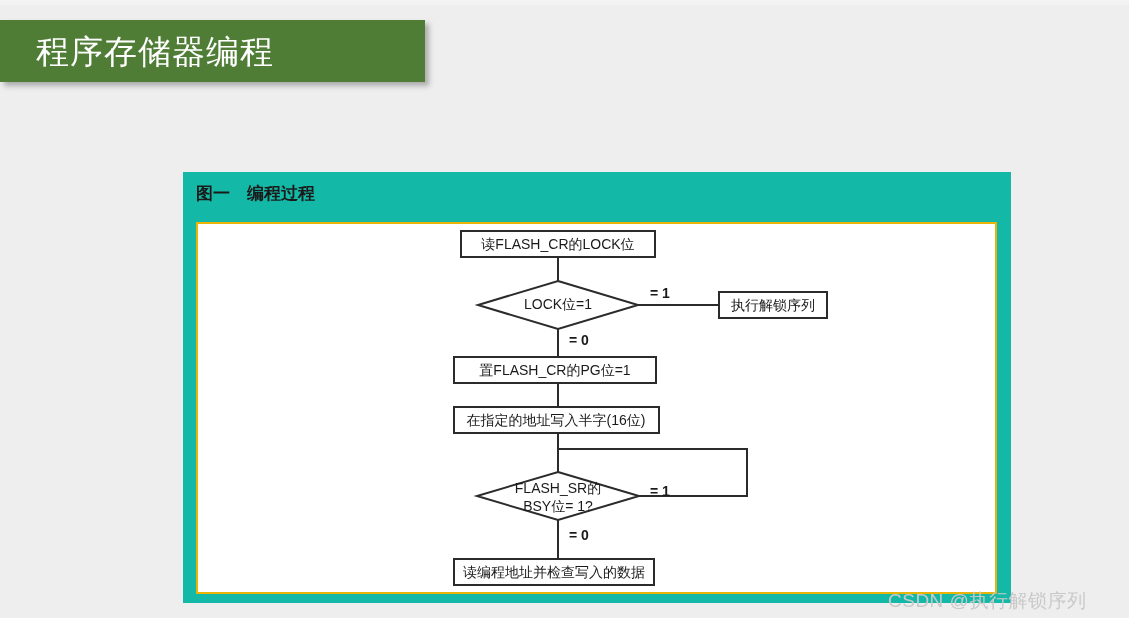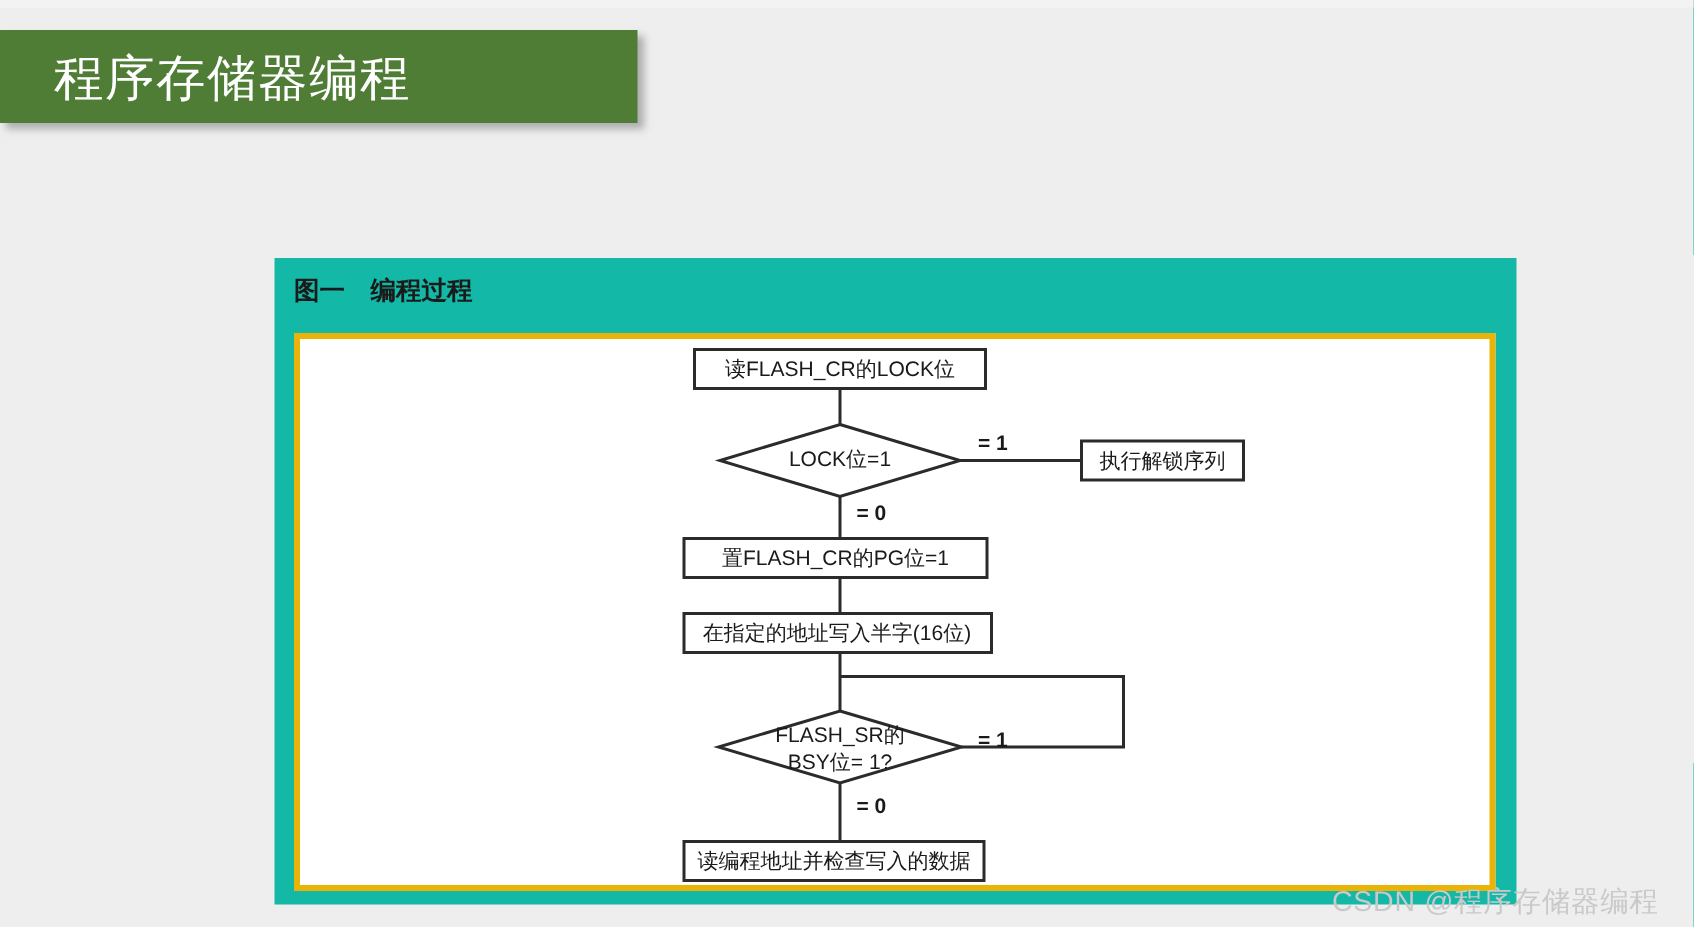--- a/index.html
+++ b/index.html
@@ -66,21 +66,21 @@
     font-weight: bold;
     color: #1a1a1a;
     white-space: pre;
   }
   .figure-body {
     position: absolute;
     left: 13px;
     top: 50px;
     width: 801px;
     height: 372px;
-    border: 4px solid #eab308;
+    border: 2px solid #eab308;
     box-sizing: border-box;
     background: #ffffff;
     overflow: hidden;
   }
   
   .flow-svg {
     position: absolute;
     left: 0; top: 0;
     width: 801px;
     height: 372px;
@@ -173,15 +173,15 @@
         <text class="edge-label" x="371" y="312">= 0</text>
 
         <rect class="shape" x="256" y="335" width="200" height="26"></rect>
         <text class="node-label" x="356" y="349">读编程地址并检查写入的数据</text>
 
       </svg>
 
     </div>
   </div>
 
-  <div class="watermark">CSDN @程序存储器编程</div>
+  <div class="watermark">CSDN @执行解锁序列</div>
 
 </div>
 
 </body></html>

